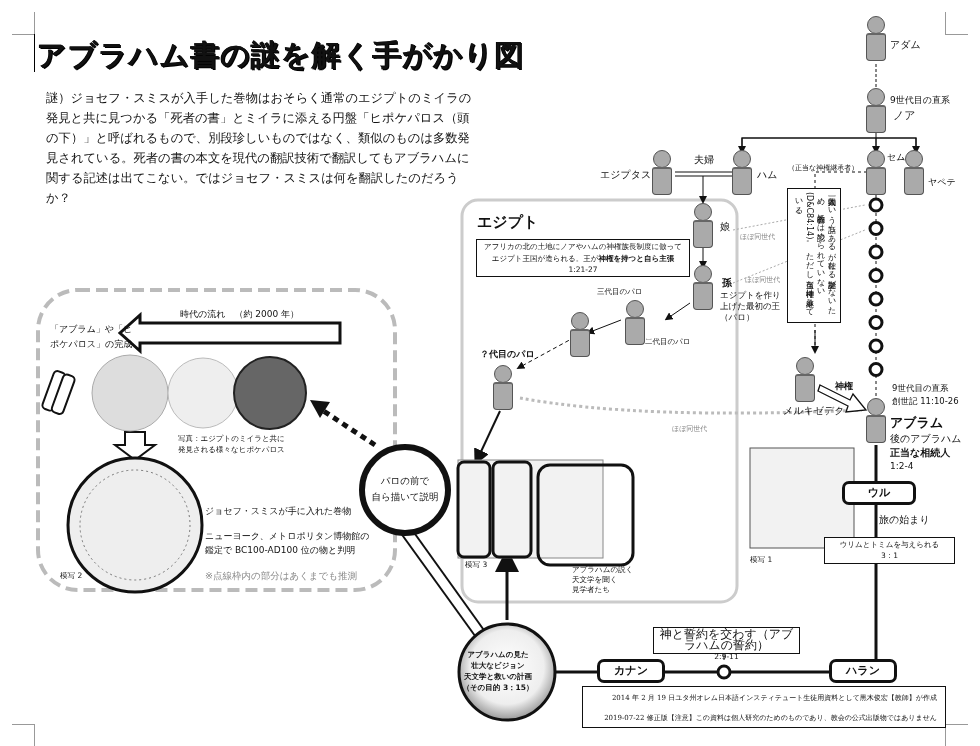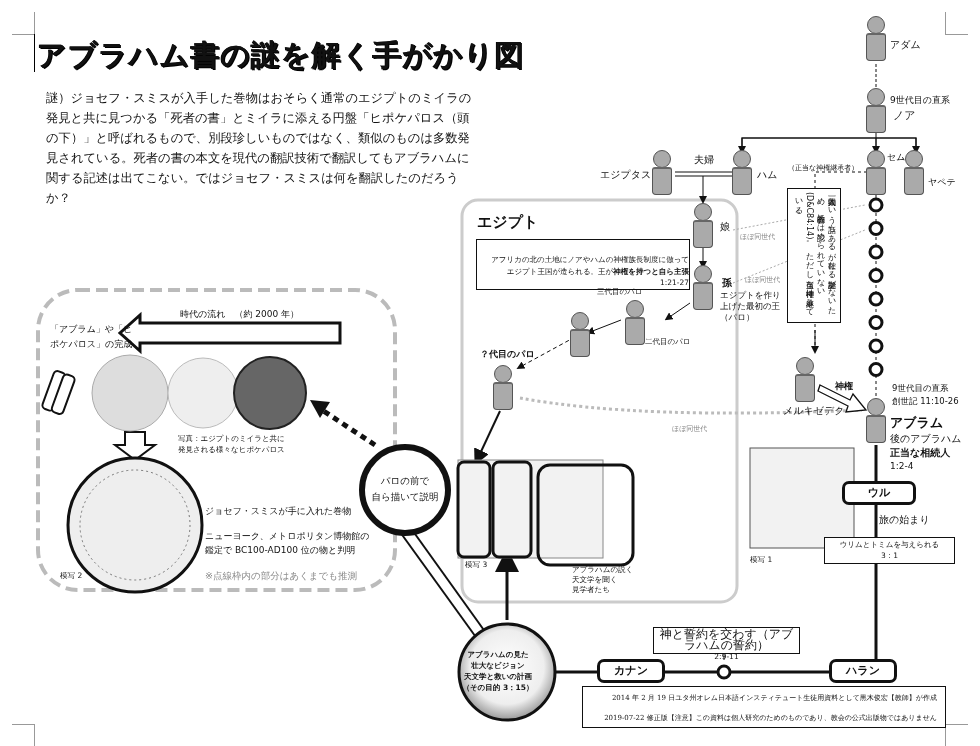--- a/index.html
+++ b/index.html
@@ -204,21 +204,21 @@
 <div class="abs lbl10" style="left:783px;top:404px;">メルキゼデク</div>
 <div class="abs lbl bold" style="left:835px;top:380px;">神権</div>
 <div class="abs lbl" style="left:892px;top:383px;font-size:8.5px;">9世代目の直系</div>
 <div class="abs lbl" style="left:892px;top:396px;font-size:8.5px;">創世記 11:10-26</div>
 <div class="abs bold" style="left:890px;top:414px;font-size:13px;">アブラム</div>
 <div class="abs lbl10" style="left:890px;top:432px;">後のアブラハム</div>
 <div class="abs lbl10 bold" style="left:890px;top:446px;">正当な相続人</div>
 <div class="abs lbl" style="left:890px;top:461px;">1:2-4</div>
 
 <div class="abs bold" style="left:477px;top:213px;font-size:15px;">エジプト</div>
-<div class="box" style="left:476px;top:239px;width:212px;height:35px;padding-top:14px;text-align:right;">
+<div class="box" style="left:476px;top:239px;width:212px;height:35px;padding-top:1px;">
   <div style="font-size:7.5px;">アフリカの北の土地にノアやハムの神権族長制度に倣って</div>
   <div style="font-size:7.5px;"><span>エジプト王国が造られる。王が</span><b>神権を持つと自ら主張</b></div>
   <div style="font-size:7.5px;line-height:9px;">1:21-27</div>
 </div>
 <div class="abs" style="left:597px;top:287px;font-size:7.5px;">三代目のパロ</div>
 <div class="abs" style="left:645px;top:337px;font-size:7.5px;">二代目のパロ</div>
 <div class="abs bold" style="left:480px;top:348px;font-size:9px;">？代目のパロ</div>
 <div class="abs" style="left:465px;top:560px;font-size:7.5px;">模写 3</div>
 <div class="abs" style="left:572px;top:565px;font-size:7.5px;line-height:10px;">
   <div>アブラハムの説く</div>

